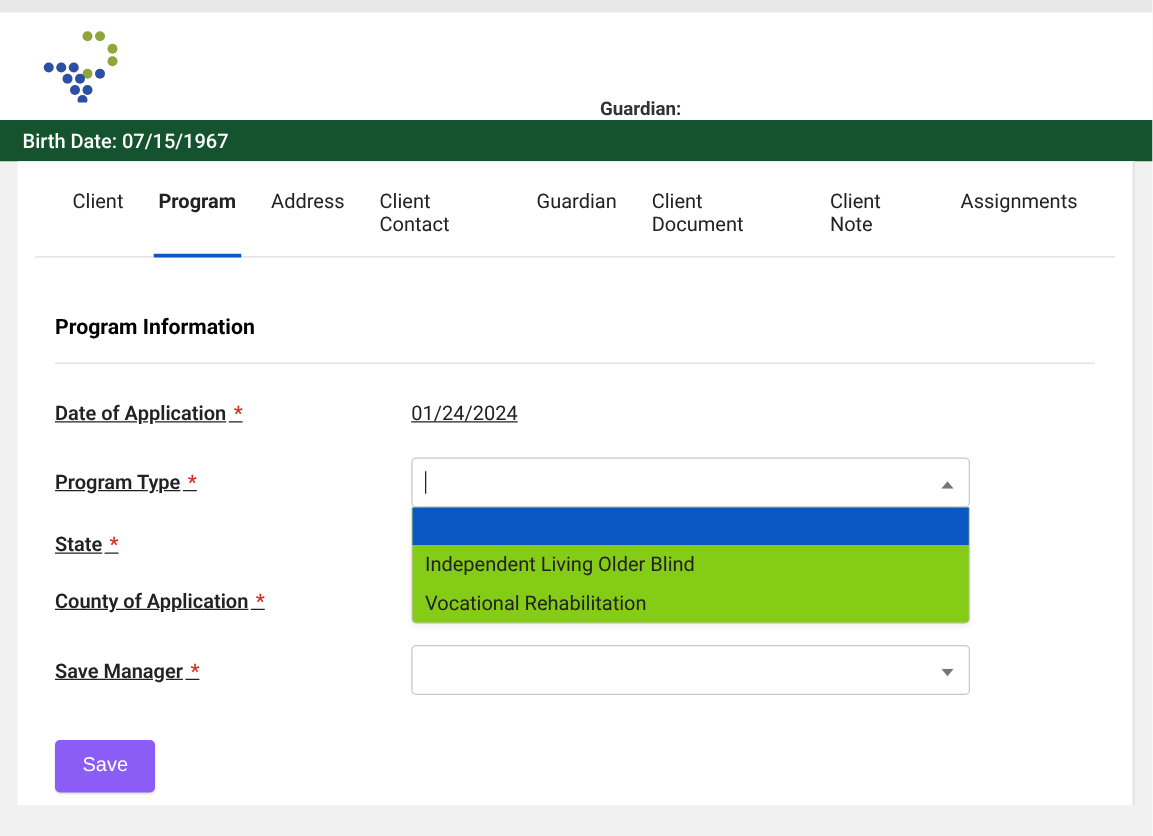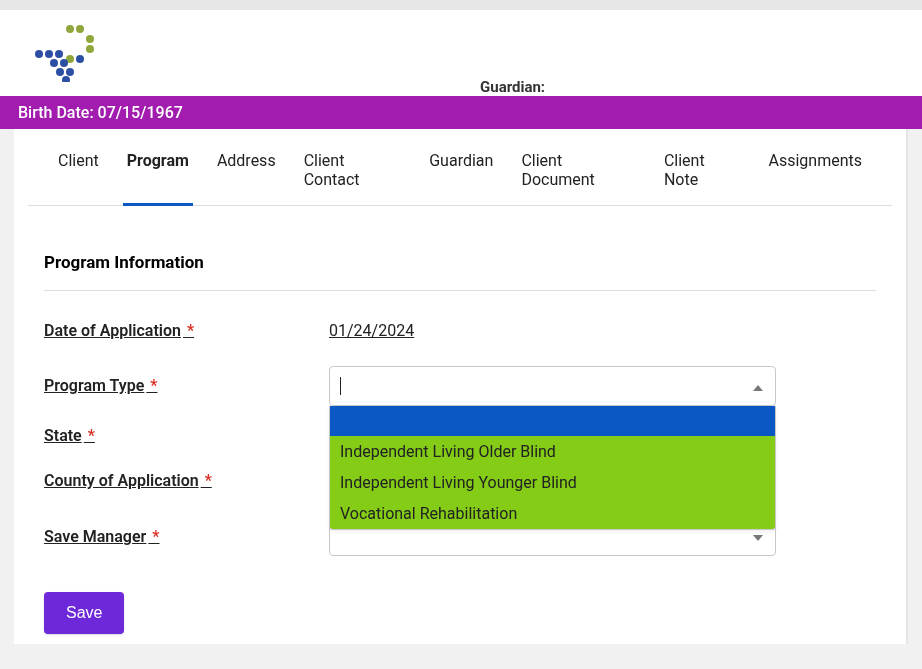--- a/index.html
+++ b/index.html
@@ -27,21 +27,21 @@
     }
     .guardian-label {
       position: absolute;
       left: 480px;
       top: 68px;
       font-size: 15px;
       font-weight: 700;
       color: #333;
     }
     .birth-bar {
-      background: #a21caf;
+      background: #14532d;
       color: #fff;
       padding: 7px 18px;
       font-size: 16px;
       font-weight: 500;
     }
     .content-wrap {
       background: #fff;
       margin: 0 14px;
       border-right: 2px solid #e5e5e5;
       padding-bottom: 10px;
@@ -156,21 +156,21 @@
       background: #0b58c4;
       color: #fff;
       height: 30px;
     }
     .buttons {
       display: flex;
       gap: 12px;
       margin: 36px 30px 0 30px;
     }
     .btn {
-      background: #6d28d9;
+      background: #8b5cf6;
       color: #fff;
       border: none;
       border-radius: 4px;
       padding: 12px 22px;
       font-size: 16px;
       font-weight: 500;
       cursor: pointer;
       box-shadow: 0 1px 2px rgba(0,0,0,0.15);
     }
   </style>
@@ -236,21 +236,20 @@
         <span class="cursor-line"></span>
         <span class="caret">
           <svg width="10" height="6" viewBox="0 0 10 6">
               <path d="M0 6 L5 0 L10 6 Z" fill="#777"></path>
             </svg>
         </span>
       </div>
       <div class="dropdown">
         <div class="dropdown-option highlight"></div>
         <div class="dropdown-option">Independent Living Older Blind</div>
-        <div class="dropdown-option">Independent Living Younger Blind</div>
         <div class="dropdown-option">Vocational Rehabilitation</div>
       </div>
     </div>
   </div>
 
   <div class="form-row" style="margin-top:-6px;">
     <div class="form-label">
       <span>State</span><span class="required"> *</span>
     </div>
   </div>

